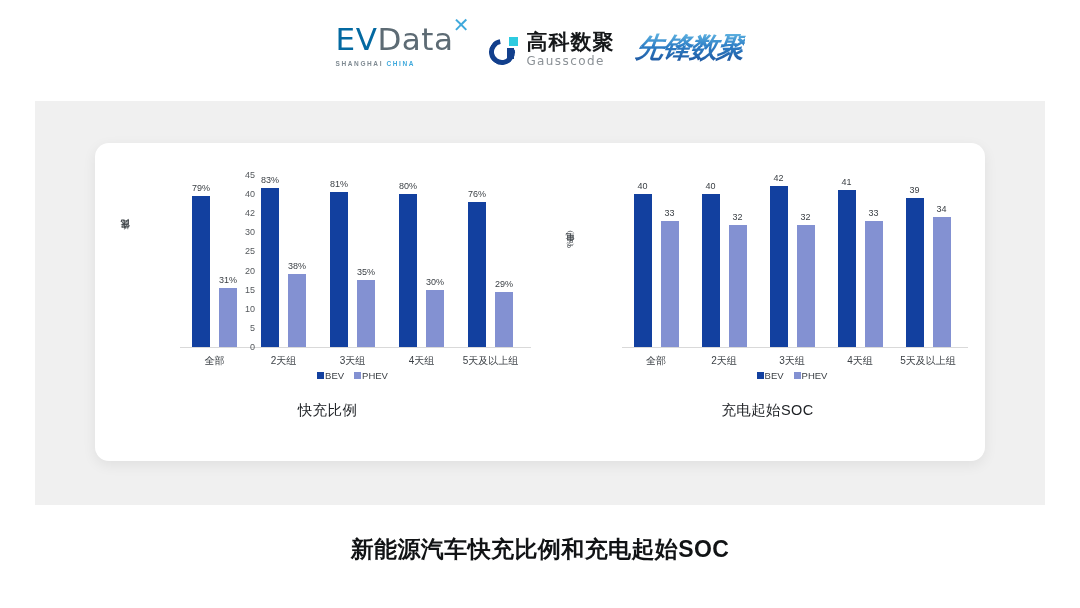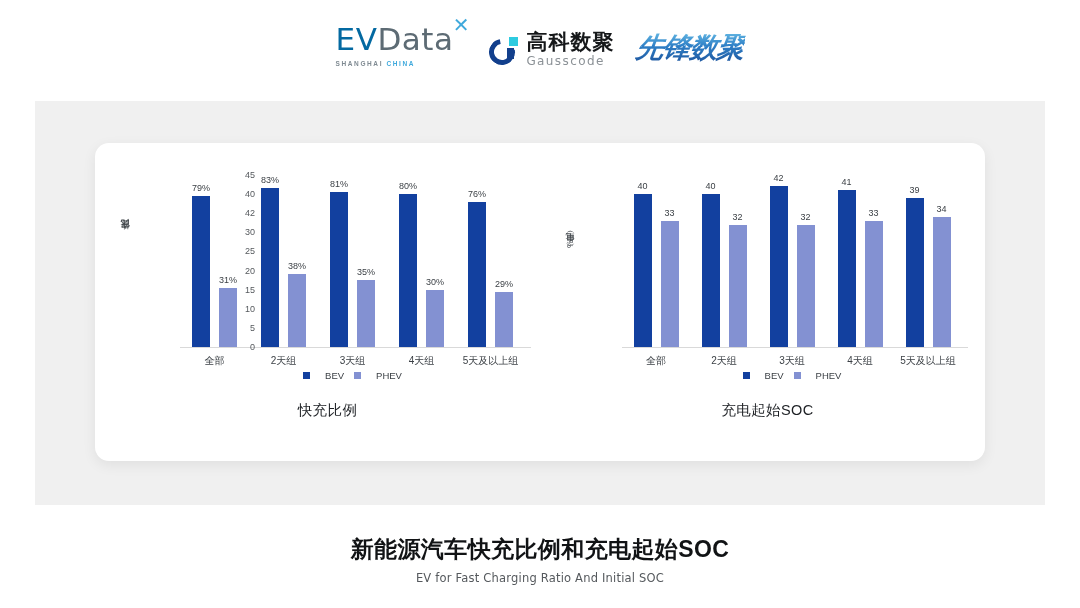--- a/index.html
+++ b/index.html
@@ -101,21 +101,21 @@
     white-space:nowrap; transform: translateX(-50%);
   }
   .xlabel {
     position:absolute; font-size: 10px; color:#3a3f44; text-align:center;
     white-space:nowrap; transform: translateX(-50%);
   }
   .legend {
     position:absolute; display:flex; gap: 10px; align-items:center;
     font-size: 9.5px; color:#3a3f44;
   }
-  .legend .li { display:flex; align-items:center; gap:15px; }
+  .legend .li { display:flex; align-items:center; gap:1px; }
   .legend .sw { width:7px; height:7px; display:inline-block; }
   .legend .sw.bev { background:#12409F; }
   .legend .sw.phev { background:#8391D2; }
 
   .chart-caption {
     position:absolute; width:100%; text-align:center; top:258px;
     font-size: 14.5px; color:#1d2024; letter-spacing:.4px;
   }
 
   
@@ -256,16 +256,15 @@
         <div class="xlabel" style="left: 174px; top: 211px;">2天组</div>
         <div class="xlabel" style="left: 242px; top: 211px;">3天组</div>
         <div class="xlabel" style="left: 310px; top: 211px;">4天组</div>
         <div class="xlabel" style="left: 378px; top: 211px;">5天及以上组</div>
       </div>
 
   </div>
 
   <div class="footer">
     <div class="t-cn">新能源汽车快充比例和充电起始SOC</div>
-    <div class="t-en">EV for Fast Charging Ratio And Initial SOC</div>
   </div>
 
 </div>
 
 </body></html>

